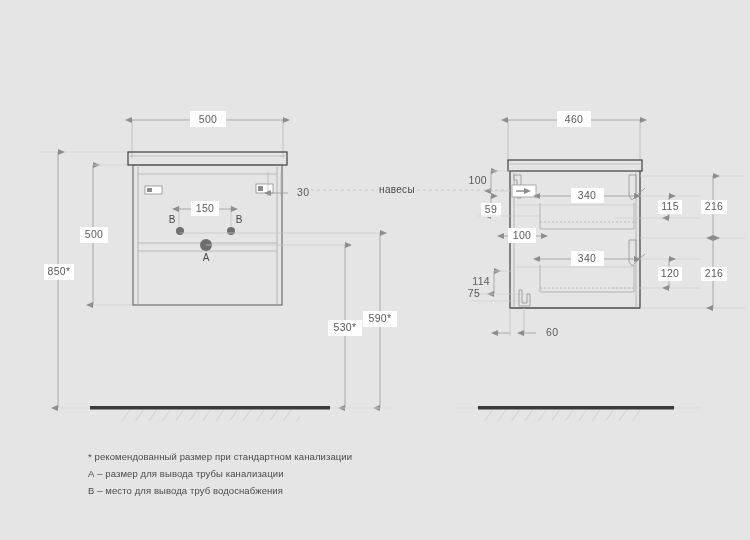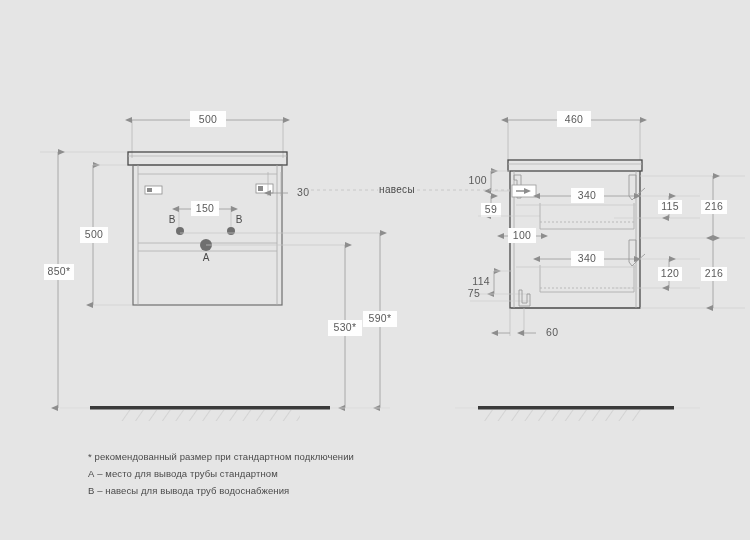--- a/index.html
+++ b/index.html
@@ -267,18 +267,18 @@
 
     <g>
       <line x1="305" y1="190" x2="378" y2="190" stroke="#c2c2c2" stroke-width="0.8" stroke-dasharray="3,3"></line>
       <line x1="417" y1="190" x2="512" y2="190" stroke="#c2c2c2" stroke-width="0.8" stroke-dasharray="3,3"></line>
       <text class="labeltext" x="397" y="190" text-anchor="middle" dominant-baseline="middle">навесы</text>
     </g>
 
   </svg>
 
   <div class="legend">
-    <div class="legend-line">* рекомендованный размер при стандартном подключении</div>
-    <div class="legend-line">А – место для вывода трубы стандартном</div>
-    <div class="legend-line">В – навесы для вывода труб водоснабжения</div>
+    <div class="legend-line">* рекомендованный размер при стандартном канализации</div>
+    <div class="legend-line">А – размер для вывода трубы канализации</div>
+    <div class="legend-line">В – место для вывода труб водоснабжения</div>
   </div>
 
 </div>
 
 </body></html>

